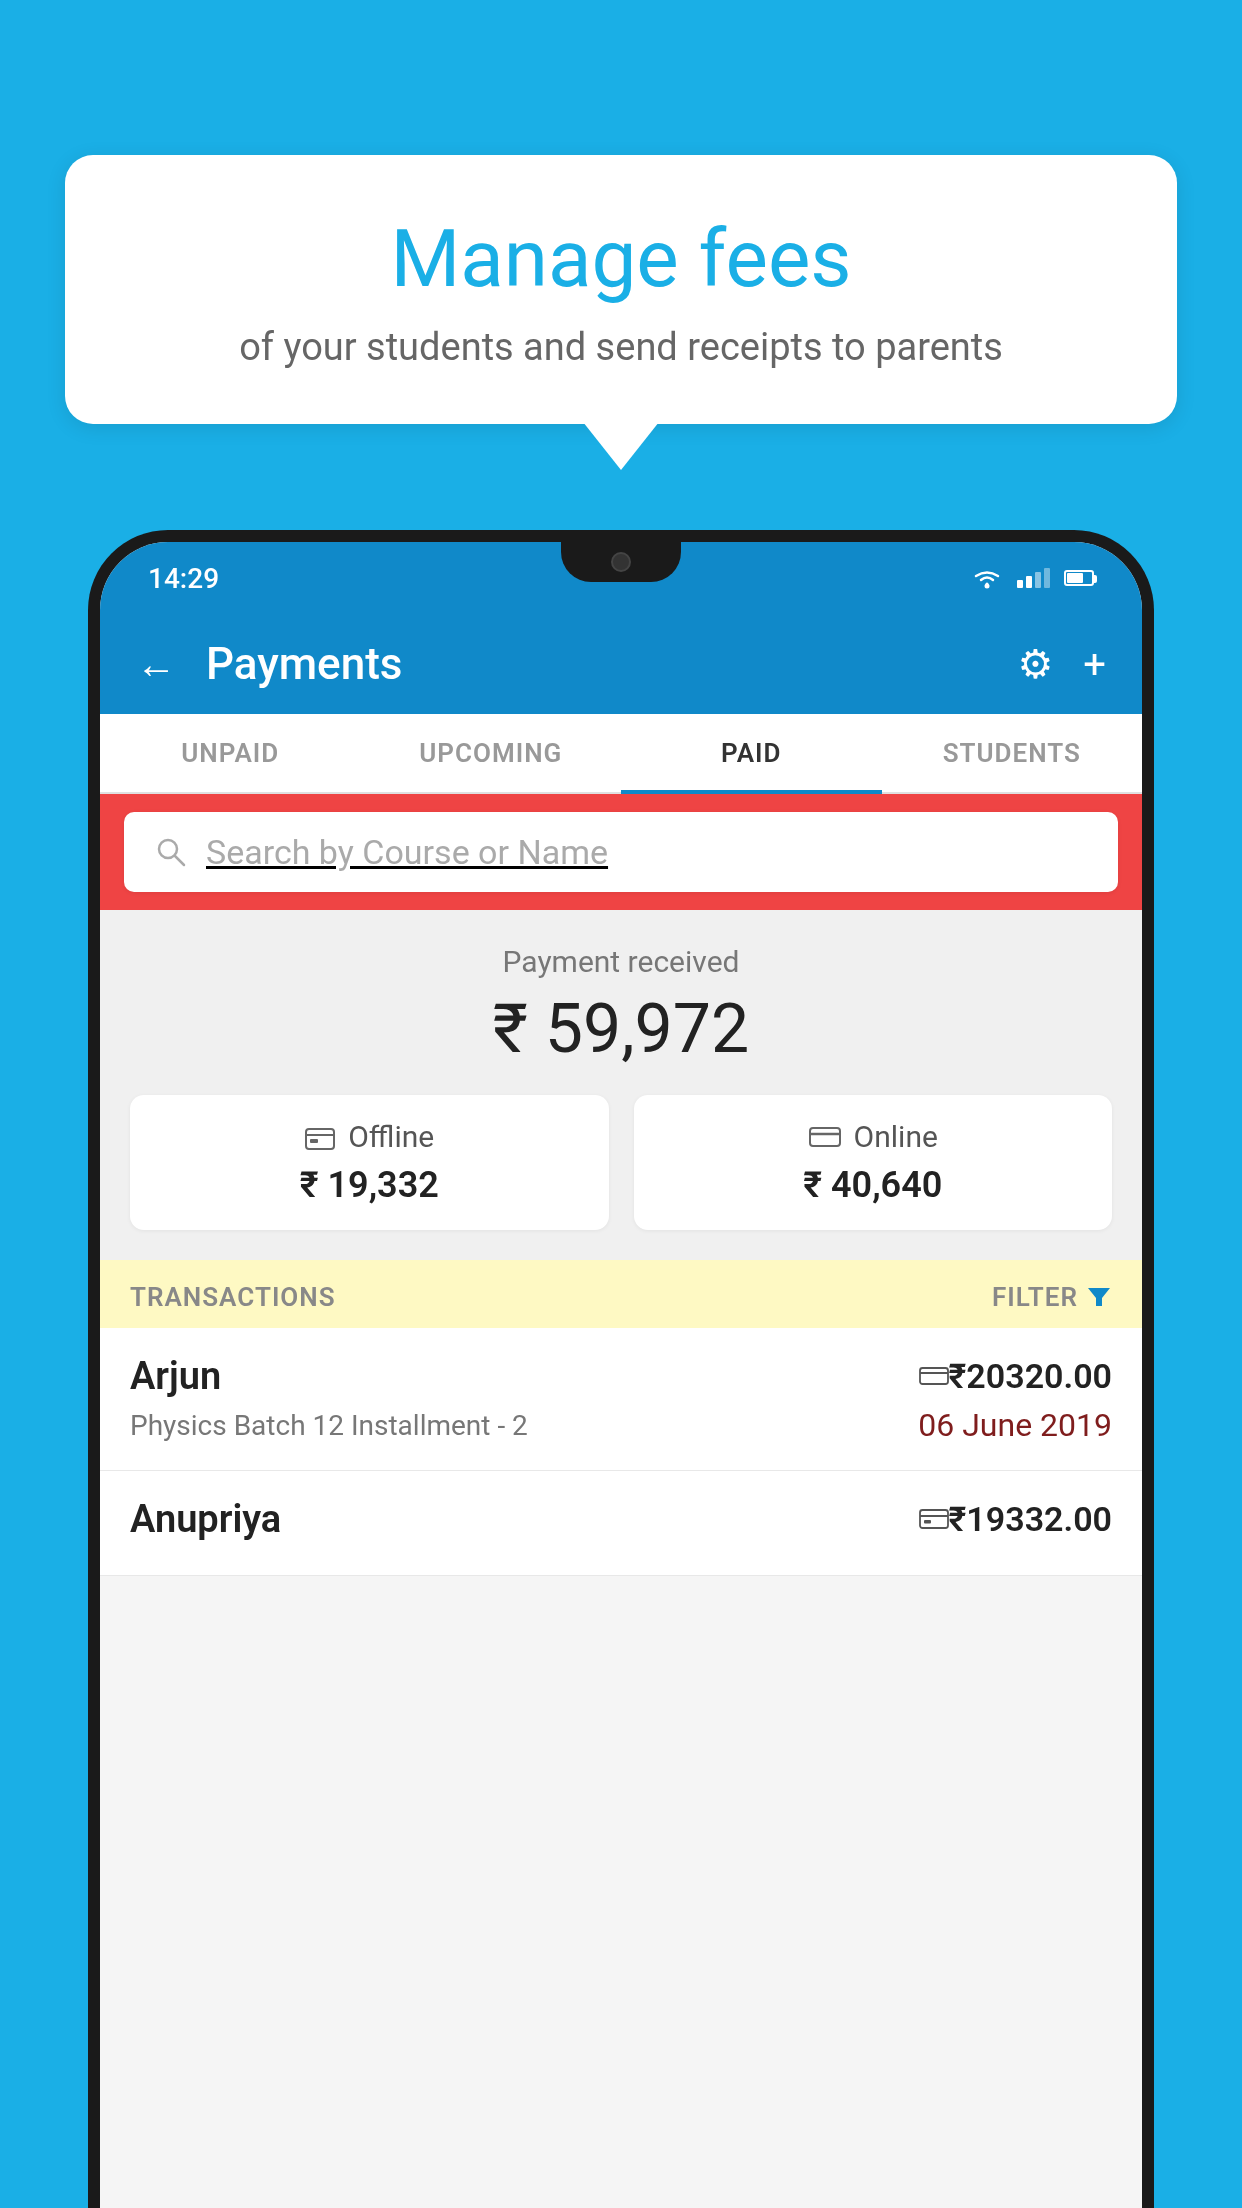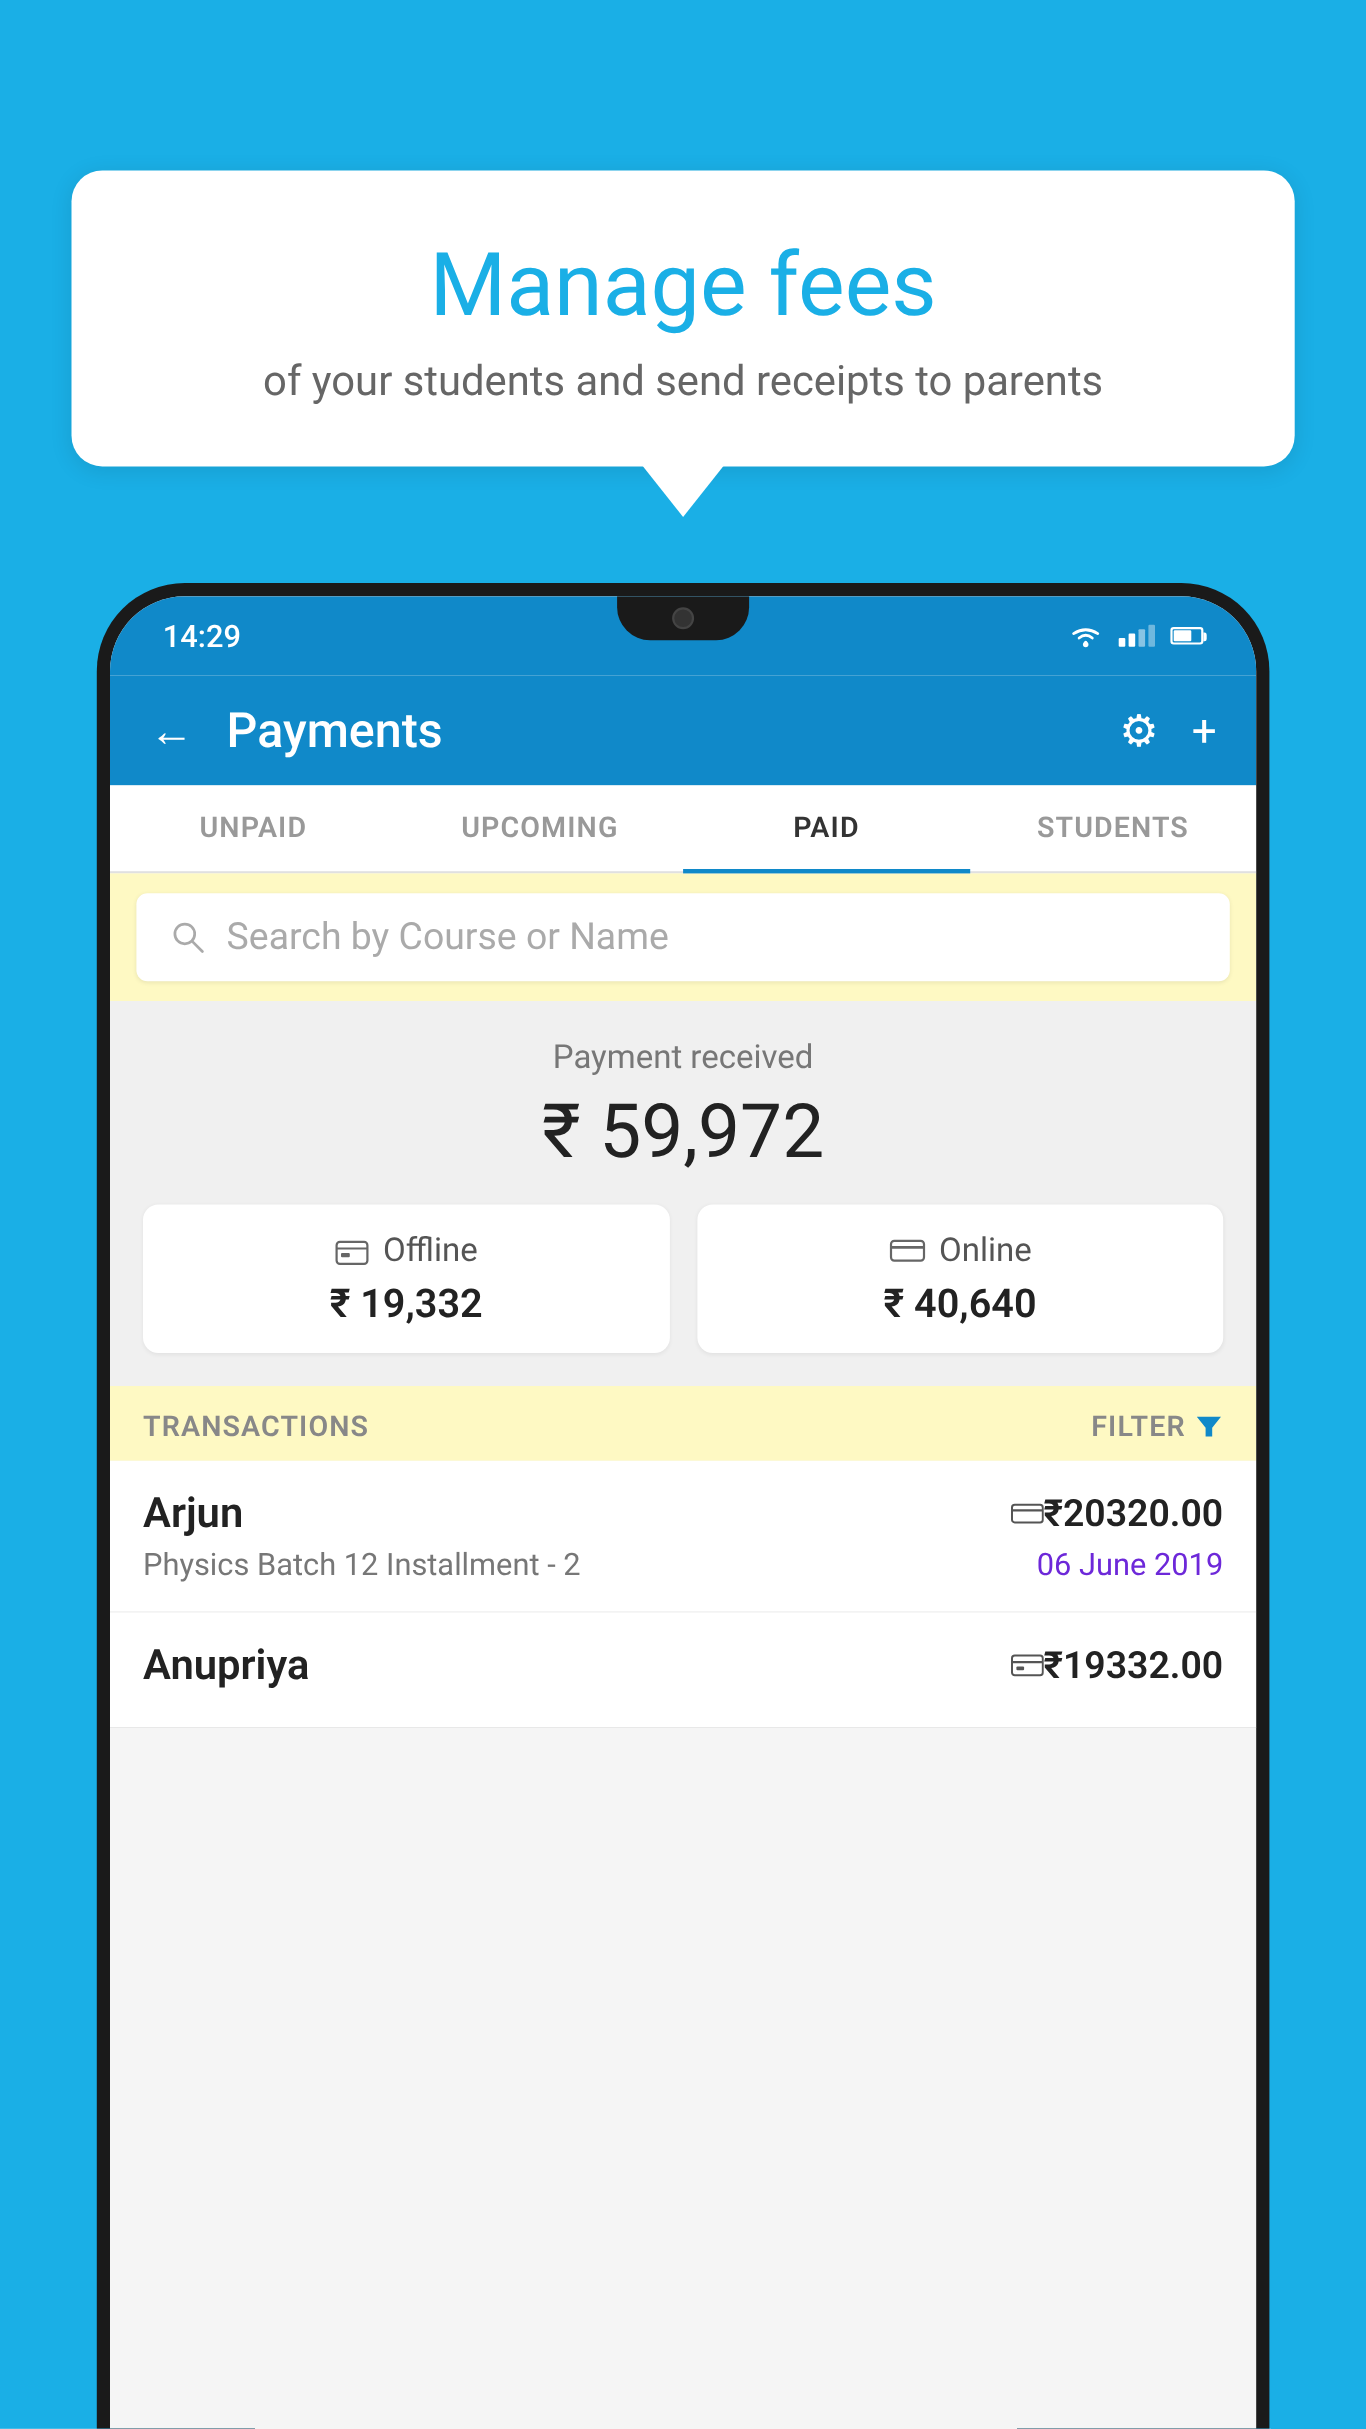--- a/index.html
+++ b/index.html
@@ -168,22 +168,23 @@
       position: absolute;
       bottom: -2px;
       left: 0;
       right: 0;
       height: 4px;
       background: #1089C9;
     }
 
     
     .search-bar-wrapper {
-      background: #fef9c3;
+      background: #ef4444;
       padding: 18px 24px;
+      text-decoration: underline;
     }
     .search-bar {
       background: #fff;
       border-radius: 10px;
       height: 80px;
       display: flex;
       align-items: center;
       padding: 0 30px;
       gap: 18px;
       box-shadow: 0 1px 4px rgba(0,0,0,0.08);
@@ -293,22 +294,22 @@
     .transaction-bottom {
       display: flex;
       justify-content: space-between;
       align-items: center;
     }
     .transaction-course {
       font-size: 28px;
       color: #777;
     }
     .transaction-date {
-      font-size: 28px;
-      color: #6d28d9;
+      font-size: 32px;
+      color: #7f1d1d;
       margin-left: 43px;
     }
     .signal-icon {
       display: inline-flex;
       align-items: flex-end;
       gap: 3px;
       height: 20px;
     }
     .signal-bar {
       background: #fff;

